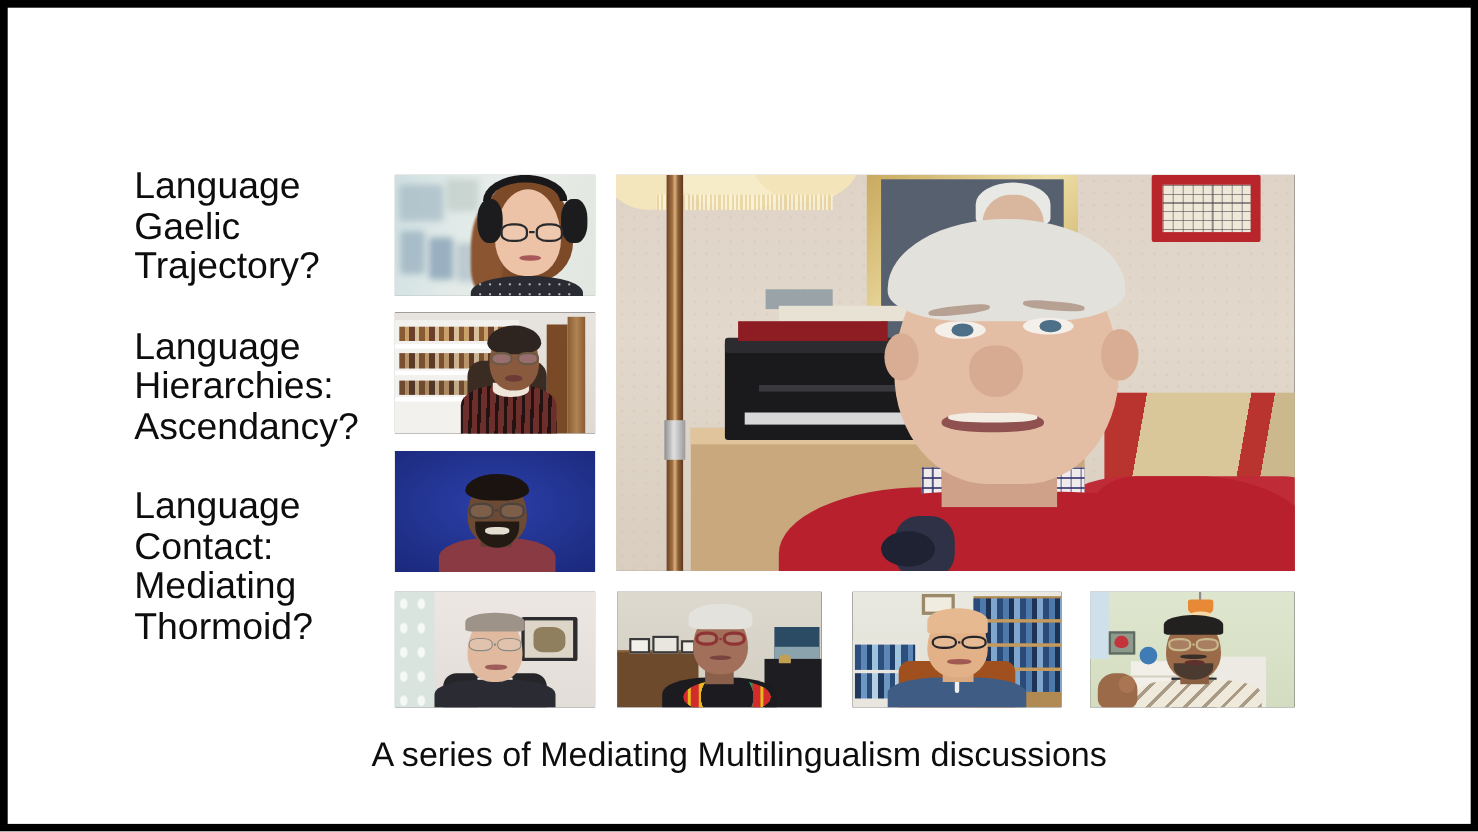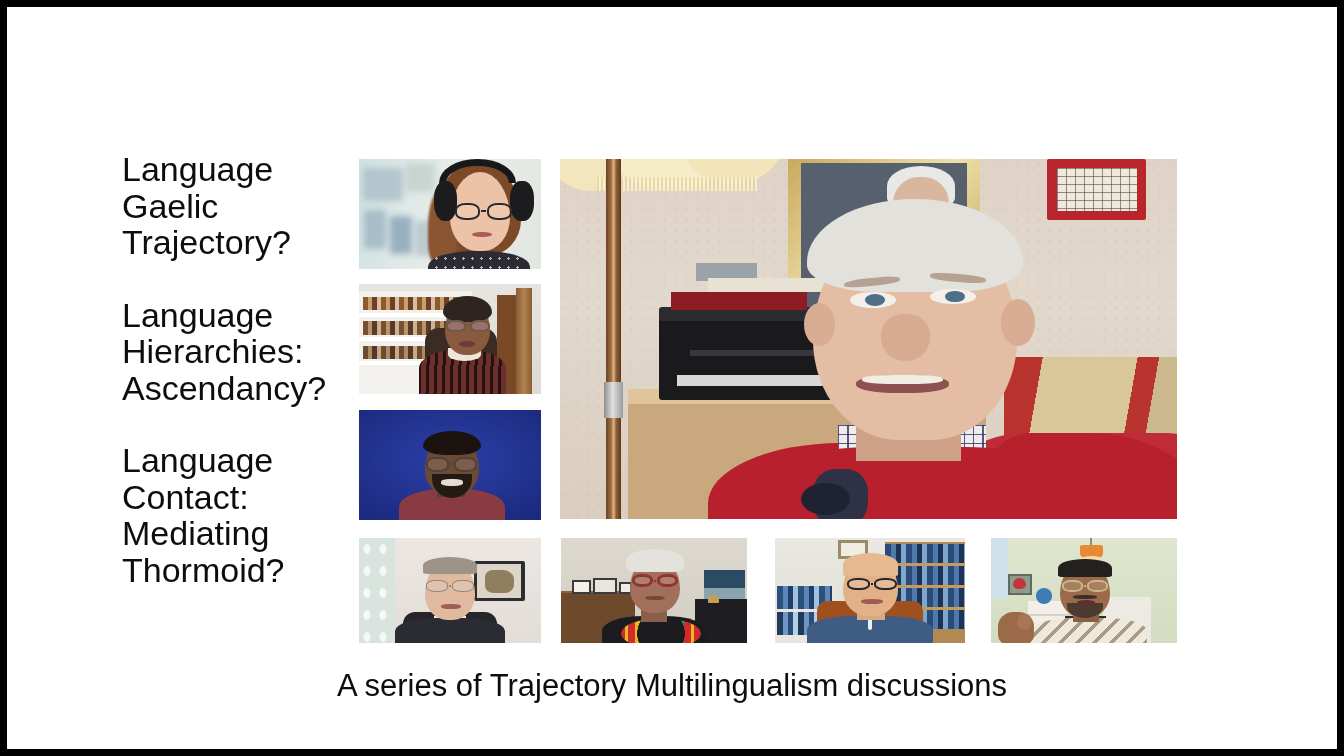--- a/index.html
+++ b/index.html
@@ -584,15 +584,15 @@
         <div class="bridge"></div>
         <div class="lens"></div>
       </div>
       <div class="layer b4-mous"></div>
       <div class="layer b4-mouth"></div>
       <div class="layer b4-hand"></div>
       <div class="layer b4-thumb"></div>
     </div>
   </div>
 
-  <div class="slide-caption">A series of Trajectory Multilingualism discussions</div>
+  <div class="slide-caption">A series of Mediating Multilingualism discussions</div>
 
 </div>
 
 </body></html>

